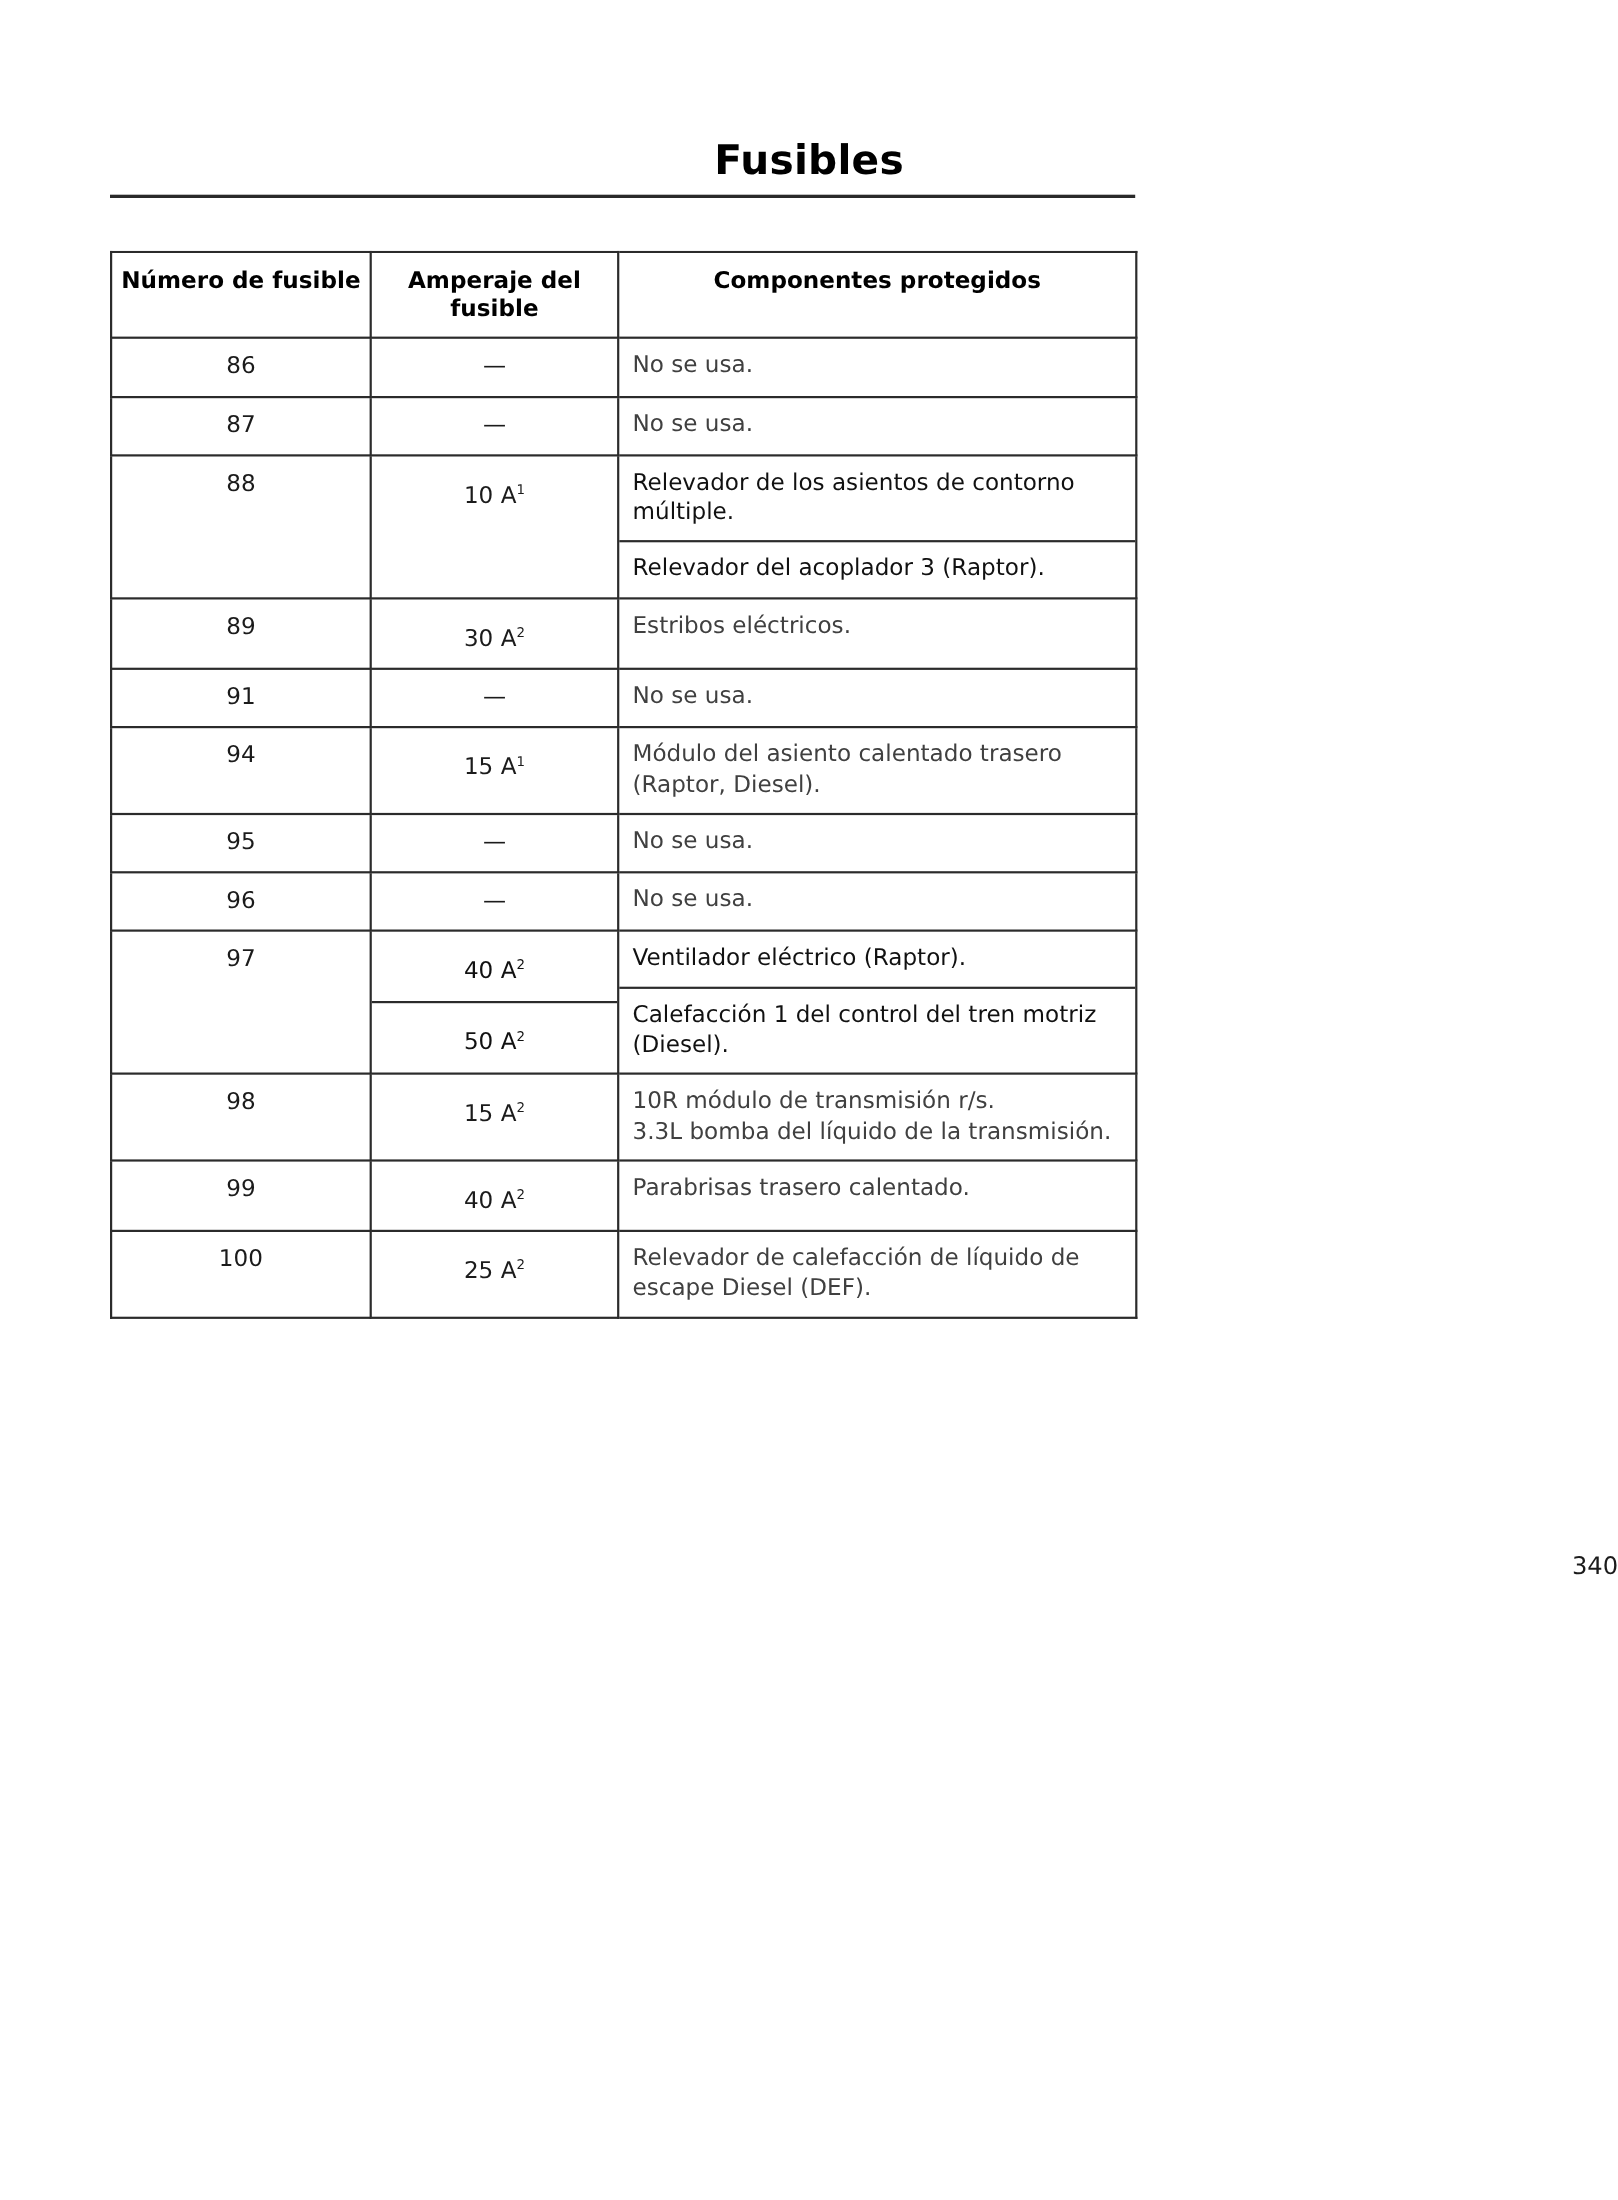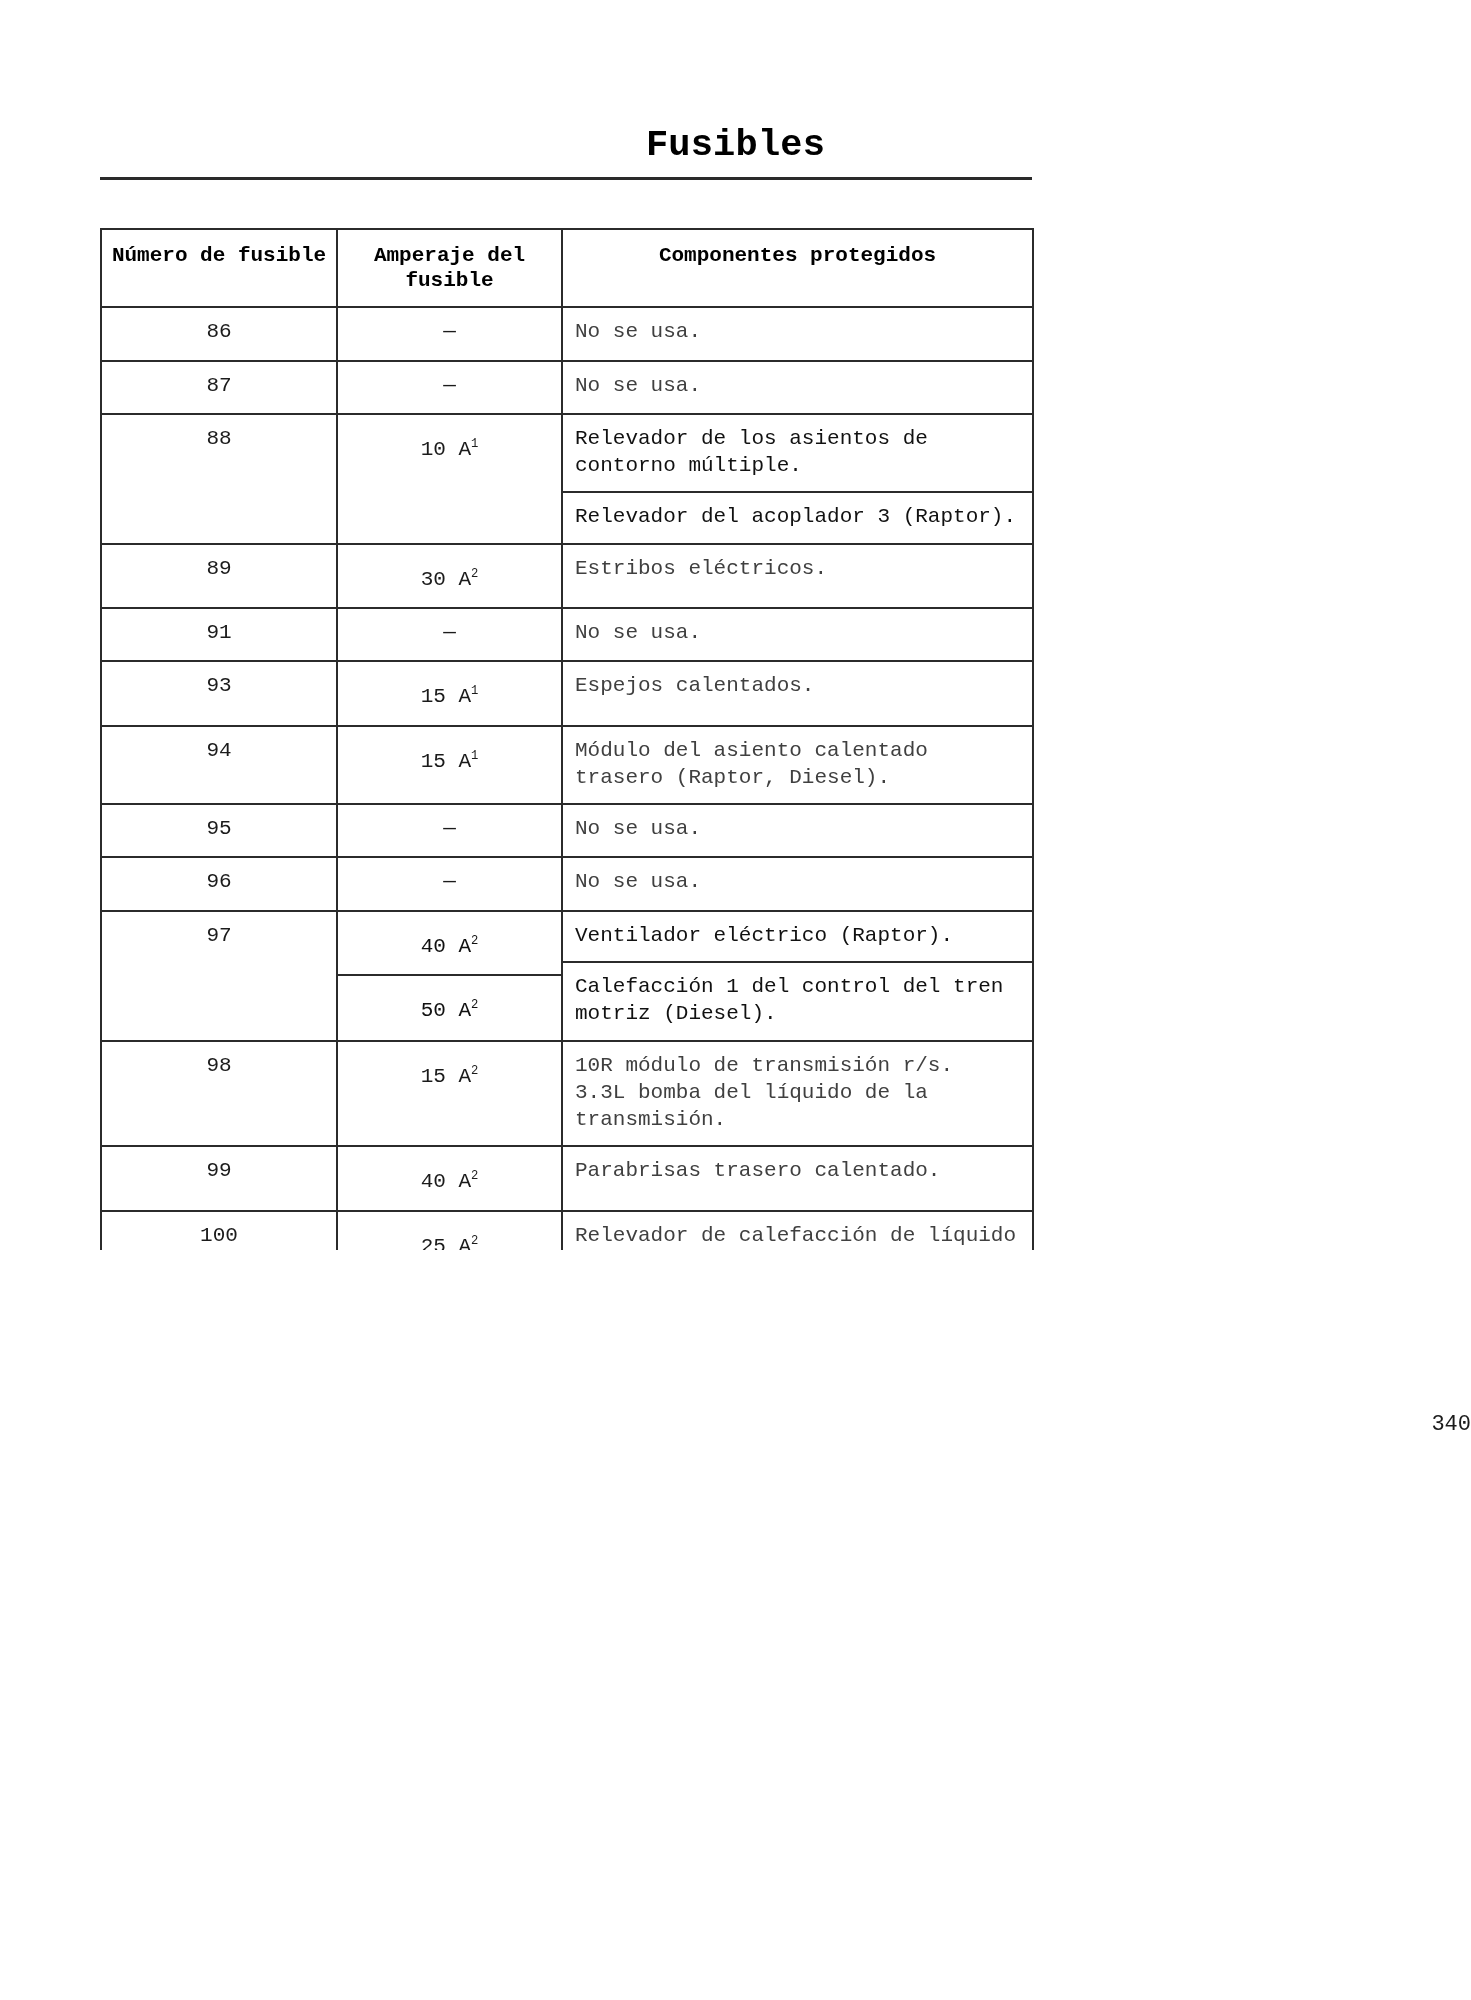--- a/index.html
+++ b/index.html
@@ -15,21 +15,20 @@
     position: relative;
     overflow: hidden;
   }
 
   .page {
     position: absolute;
     left: 0; top: 0;
     width: 1471px;
     height: 2000px;
     background: #fff;
-    font-family: Liberation Mono, monospace;
   }
 
   
   .page-title {
     position: absolute;
     left: 0;
     top: 124px;
     width: 1471px;
     text-align: center;
     font-size: 37px;
@@ -197,25 +196,20 @@
             <td class="num">89</td>
             <td class="amp">30 A<sup>2</sup></td>
             <td class="comp">Estribos eléctricos.</td>
           </tr>
           <tr>
             <td class="num">91</td>
             <td class="amp dash">—</td>
             <td class="comp">No se usa.</td>
           </tr>
           <tr>
-            <td class="num">93</td>
-            <td class="amp">15 A<sup>1</sup></td>
-            <td class="comp">Espejos calentados.</td>
-          </tr>
-          <tr>
             <td class="num">94</td>
             <td class="amp">15 A<sup>1</sup></td>
             <td class="comp">Módulo del asiento calentado trasero (Raptor, Diesel).</td>
           </tr>
           <tr>
             <td class="num">95</td>
             <td class="amp dash">—</td>
             <td class="comp">No se usa.</td>
           </tr>
           <tr>

